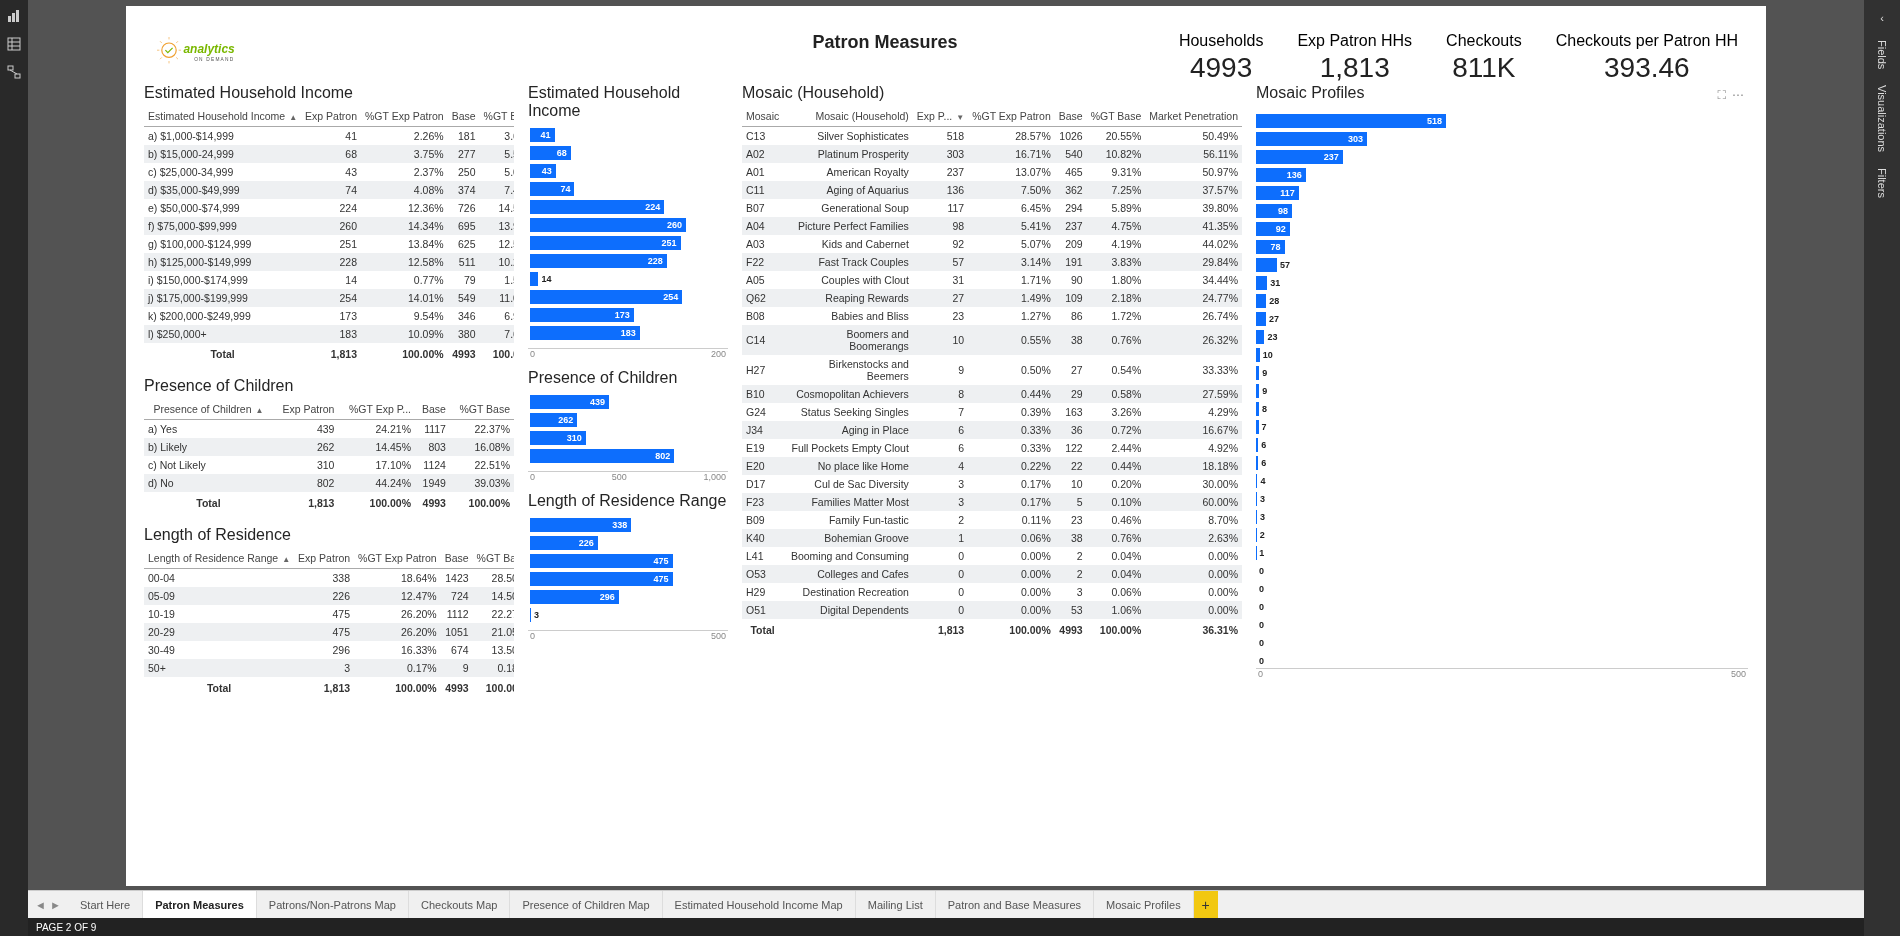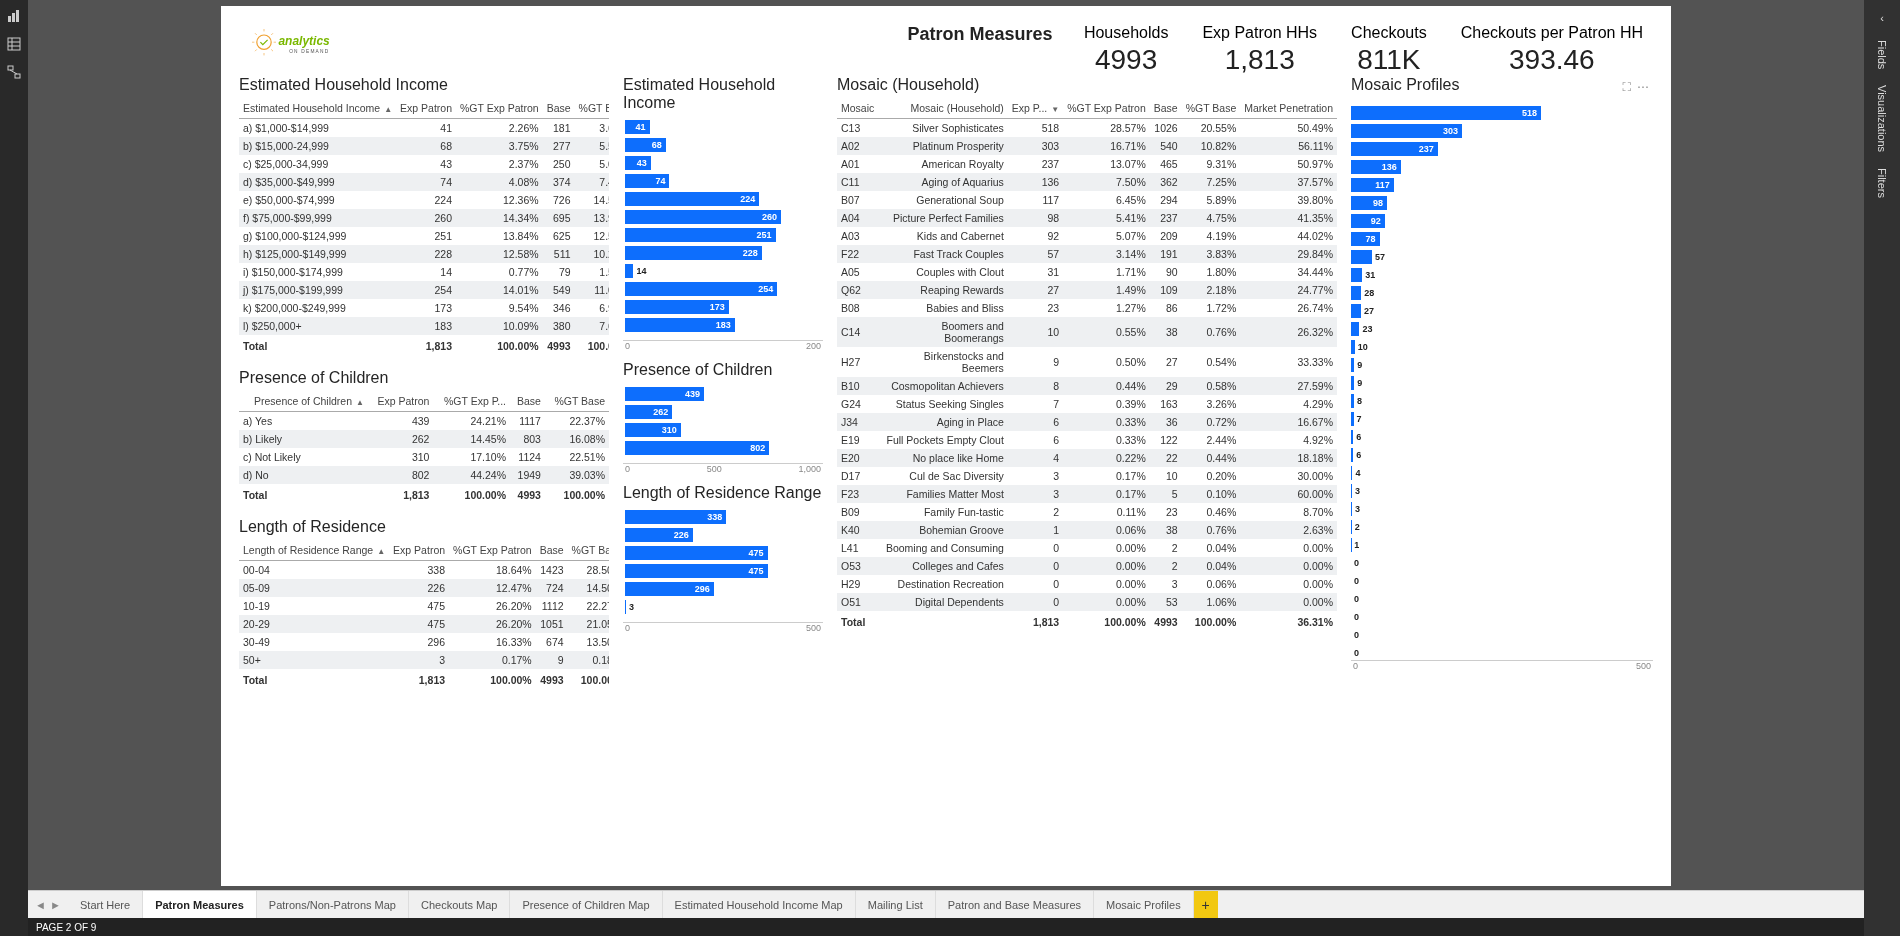--- a/index.html
+++ b/index.html
@@ -5,42 +5,42 @@
 * { margin: 0; padding: 0; box-sizing: border-box; }
 body { font-family: "Segoe UI", Arial, sans-serif; background: #333; color: #333; font-size: 11px; overflow: hidden; }
 .outer { display: flex; width: 1900px; height: 936px; background: #1f1f1f; }
 .toolrail { width: 28px; background: #292929; display: flex; flex-direction: column; align-items: center; padding-top: 8px; gap: 12px; }
 .toolrail .ico { width: 16px; height: 16px; color: #ccc; display:flex; align-items:center; justify-content:center; cursor:pointer;}
 .rightrail { width: 36px; background: #313131; display:flex; flex-direction:column; align-items:center; padding-top:8px; gap:4px; }
 .rightrail .vtab { writing-mode: vertical-rl; color:#ddd; font-size:11px; padding:8px 2px; cursor:pointer; }
 .rightrail .chev { color:#ddd; padding:4px; }
 .stage { flex: 1; display:flex; flex-direction:column; background:#535353; }
 .canvaswrap { flex:1; display:flex; justify-content:center; align-items:flex-start; padding:6px 40px 0 40px; overflow:hidden;}
-.canvas { background:#fff; width: 1450px; height: 880px; position:relative; padding: 18px 18px 6px 18px; display:grid; grid-template-columns: 370px 200px 500px 1fr; grid-template-rows: auto 1fr; gap: 0 14px; overflow:hidden;}
+.canvas { background:#fff; width: 1640px; height: 880px; position:relative; padding: 26px 18px 6px 18px; display:grid; grid-template-columns: 370px 200px 500px 1fr; grid-template-rows: auto 1fr; gap: 0 14px; overflow:hidden;}
 .logo-area { grid-column: 1; grid-row: 1; display:flex; align-items:center; height:46px; padding-left:8px;}
 .logo-area svg { height: 36px; }
 .title-area { grid-column: 2 / span 2; grid-row:1; display:flex; align-items:flex-start; justify-content:center; }
 .title-area h1 { font-size: 18px; font-weight:700; color:#222;}
 .kpis { grid-column: 3 / span 2; grid-row:1; display:flex; justify-content:flex-end; gap:34px; padding-right:10px;}
 .kpi { text-align:center; }
 .kpi .klabel { font-size: 16px; font-weight:400; color:#000000; }
 .kpi .kval { font-size: 28px; font-weight:400; color:#222; margin-top:2px;}
 .leftcol { grid-column:1; grid-row:2; display:flex; flex-direction:column; gap:14px; overflow:hidden;}
 .midcol { grid-column:2; grid-row:2; display:flex; flex-direction:column; gap:10px; overflow:hidden;}
 .mosaiccol { grid-column:3; grid-row:2; overflow:hidden; display:flex; flex-direction:column;}
 .profcol { grid-column:4; grid-row:2; overflow:hidden; position:relative;}
 .sect-title { font-size: 16px; font-weight:300; color:#252525; margin-bottom:4px;}
 .tablewrap { font-size: 10.5px; }
 .tablewrap table { width:100%; border-collapse: collapse; }
-.tablewrap th { text-align:right; font-weight:400; color:#444; padding:4px 4px; border-bottom:1px solid #aaa; white-space:nowrap; font-size:10.5px;}
+.tablewrap th { text-align:center; font-weight:400; color:#444; padding:4px 4px; border-bottom:1px solid #aaa; white-space:nowrap; font-size:10.5px;}
 .tablewrap th.r, .tablewrap td.r { text-align:right; }
 .tablewrap td { padding:3px 4px; border-bottom: none; font-size:10.5px; color:#333;}
 .tablewrap tbody tr:nth-child(even) { background:#eef0f2; }
 .tablewrap tbody tr:nth-child(odd) { background:#fff; }
-.tablewrap tfoot td { font-weight:700; background:#fff; padding-top:5px;}
+.tablewrap tfoot td { font-weight:700; background:#fff; padding-top:5px;text-align:center;}
 .sortico { font-size:8px; margin-left:4px; color:#666;}
 .barwrap { }
 .barwrap .sect-title { margin-bottom:2px; }
 .bars { padding:4px 2px; }
 .barrow { display:flex; align-items:center; height:18px; position:relative;}
 .bar { background:#0d6efd; height:14px; position:relative; }
 .barlabel { position:absolute; font-size:9px; font-weight:700; color:#fff; right:4px; top:50%; transform:translateY(-50%);}
 .barlabel.out { color:#222; right:auto; }
 .baraxis { display:flex; justify-content:space-between; color:#888; font-size:9px; padding:0 2px; border-top:1px solid #ccc; margin-top:2px;}
 .mosaic-head { display:flex; justify-content:space-between; align-items:center;}

